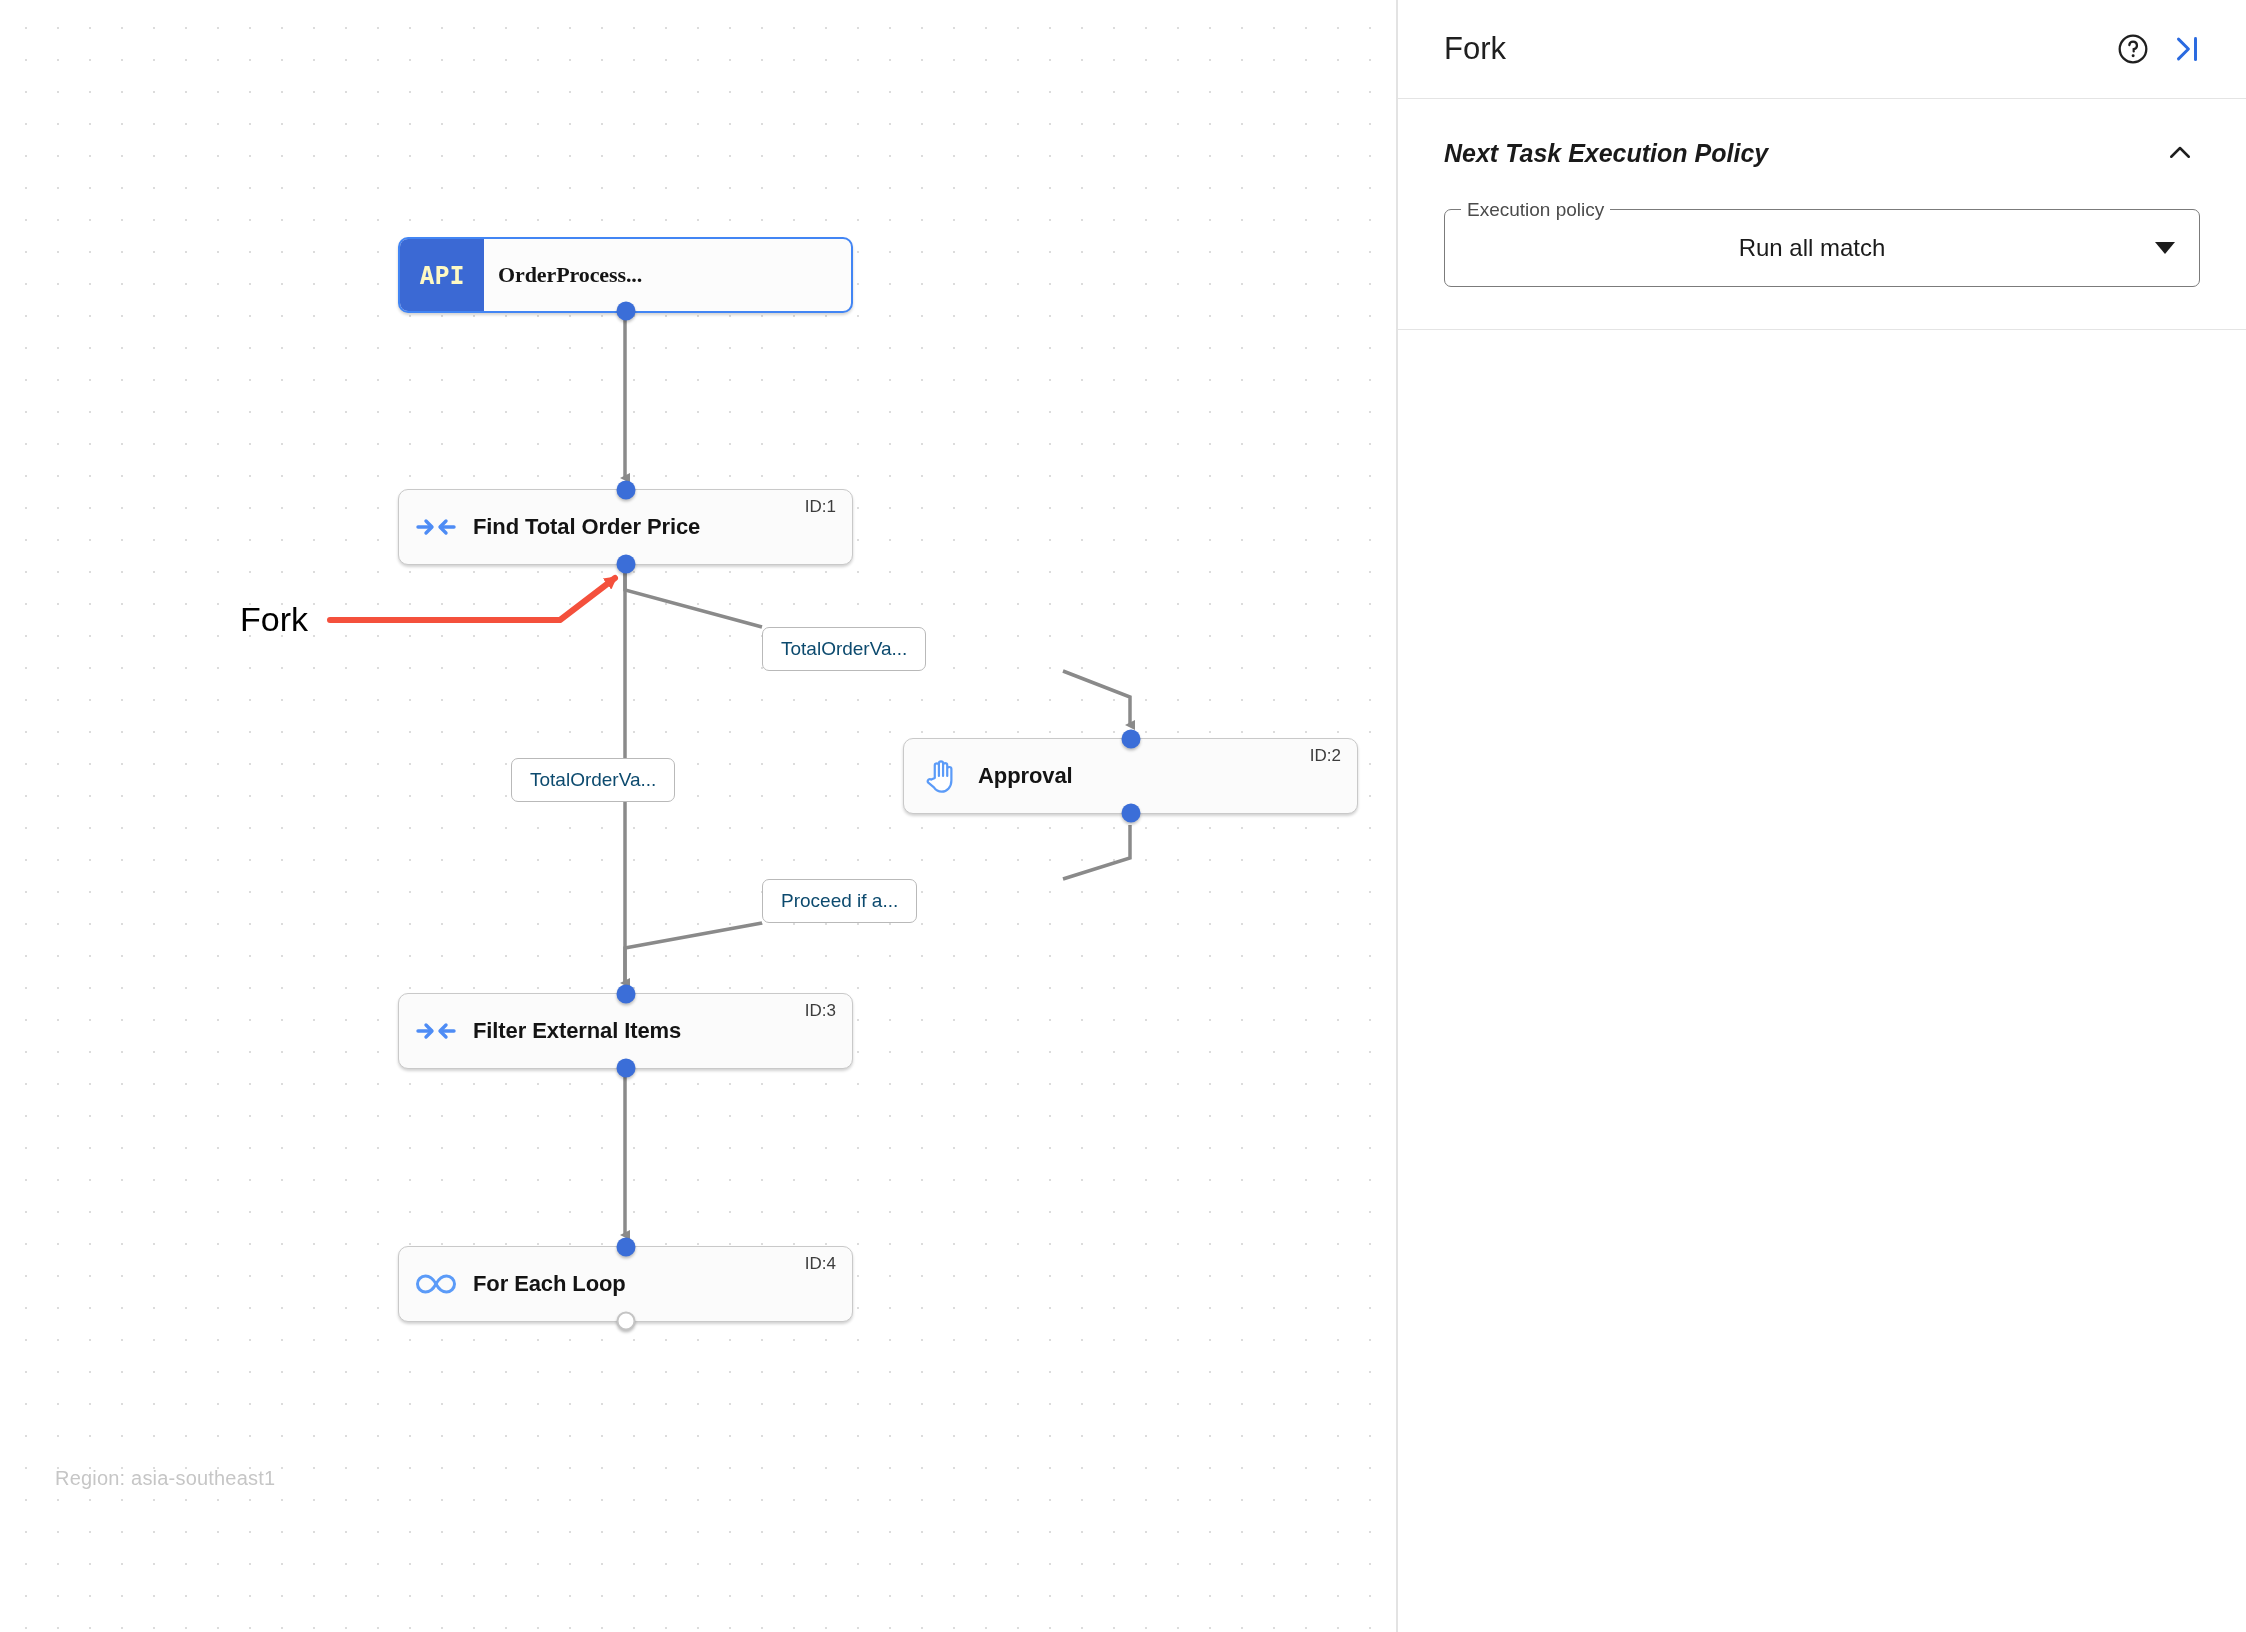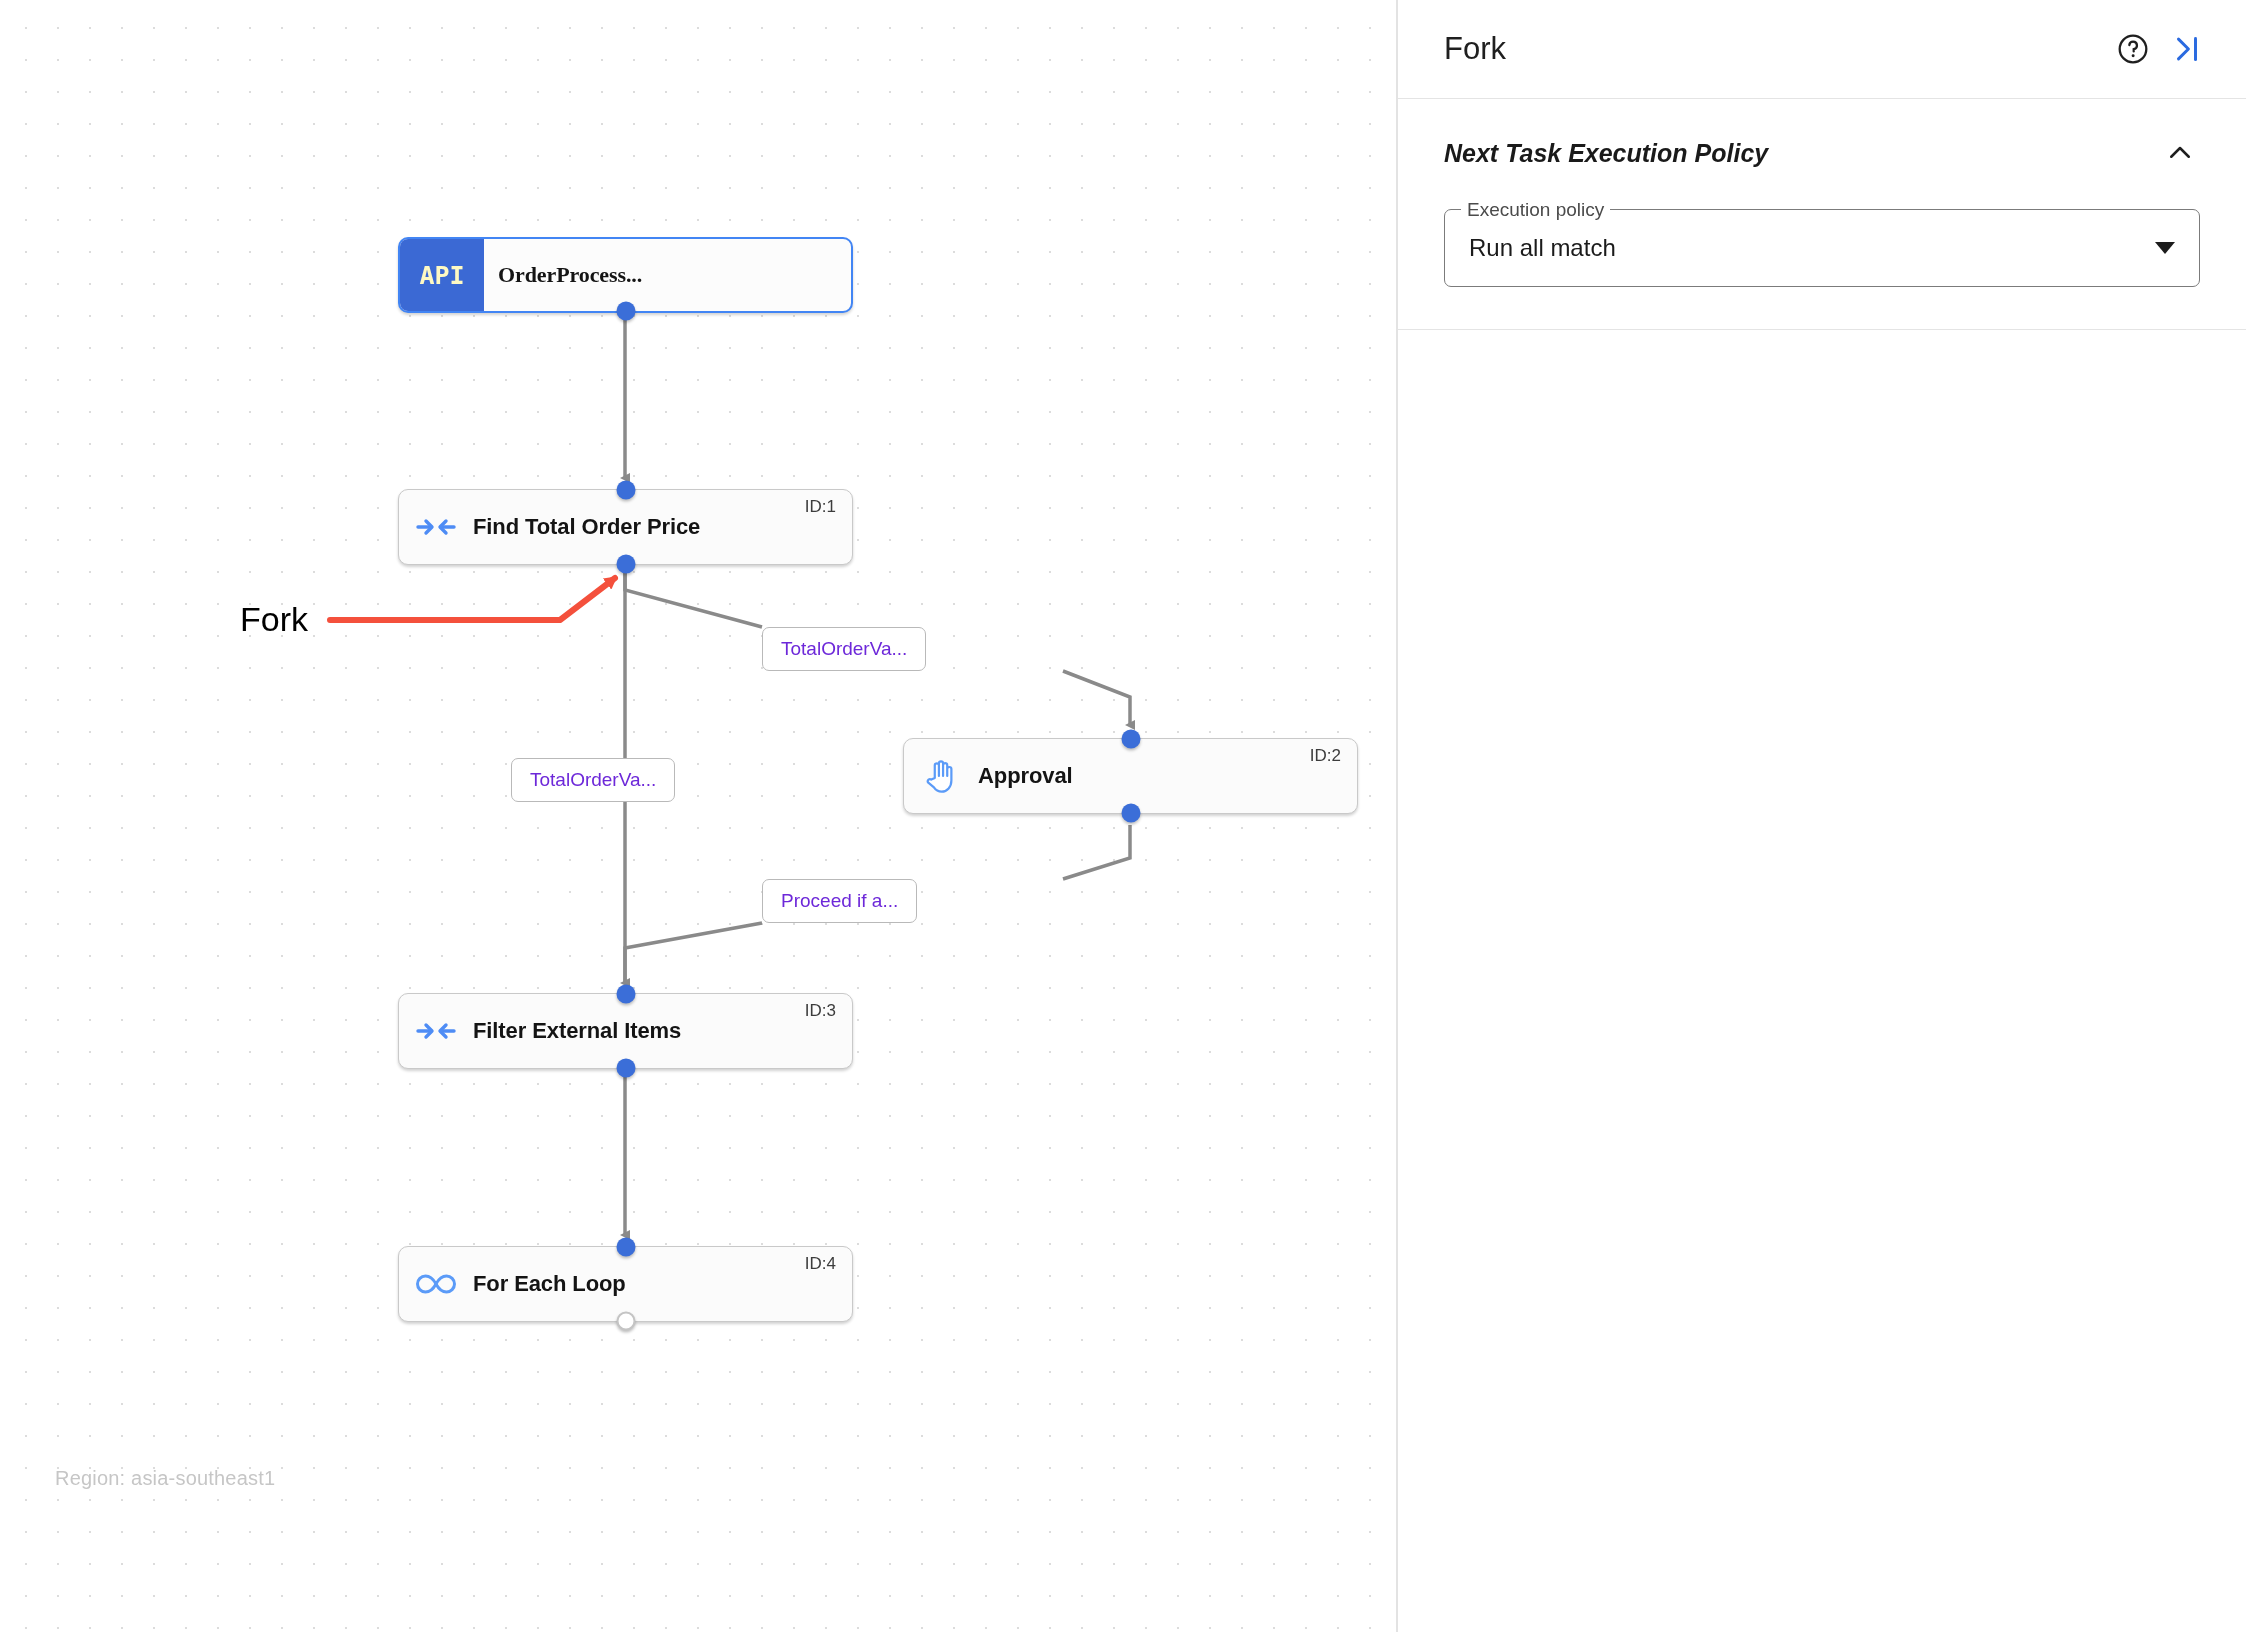--- a/index.html
+++ b/index.html
@@ -130,21 +130,21 @@
     box-sizing: border-box;
     height: 44px;
     border-radius: 7px;
     background: #ffffff;
     border: 1px solid #b9b9b9;
     display: flex;
     align-items: center;
     justify-content: center;
     padding: 0 18px;
     font-size: 19px;
-    color: #6d28d9;
+    color: #0c4a6e;
     z-index: 4;
     white-space: nowrap;
   }
 
   
   .annotation-text {
     position: absolute;
     font-size: 34px;
     color: #000000;
     font-family: "Liberation Sans", sans-serif;
@@ -229,20 +229,21 @@
     left: 16px;
     background: #ffffff;
     padding: 0 6px;
     font-size: 19px;
     color: #4b4b4b;
   }
   .field-value {
     flex: 1;
     font-size: 24px;
     color: #1b1b1b;
+    text-align: center;
   }
   .field-arrow {
     width: 0; height: 0;
     border-left: 10px solid transparent;
     border-right: 10px solid transparent;
     border-top: 12px solid #1c1c1c;
   }
 </style>
 </head>
 <body>

